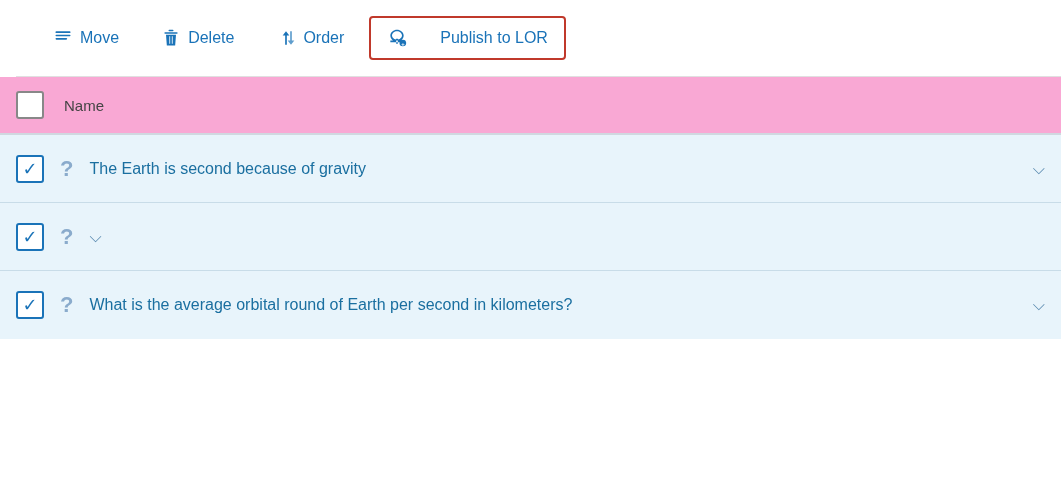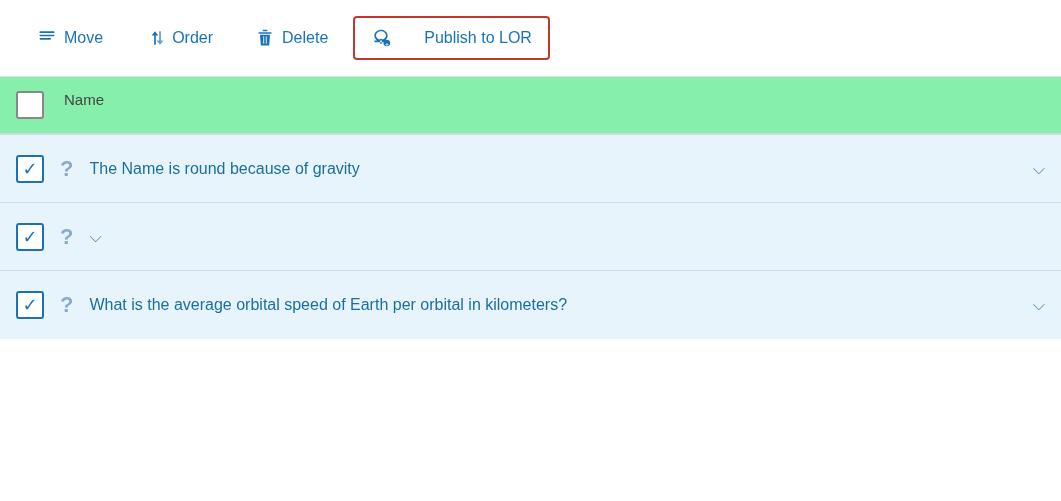--- a/index.html
+++ b/index.html
@@ -11,20 +11,21 @@
     }
 
     
     .toolbar {
       display: flex;
       align-items: center;
       padding: 16px 20px;
       border-bottom: 1px solid #e0e0e0;
       gap: 8px;
       background: #fff;
+      margin-left: 16px;
     }
 
     .toolbar-btn {
       display: flex;
       align-items: center;
       gap: 7px;
       padding: 10px 16px;
       background: transparent;
       border: 1px solid transparent;
       border-radius: 4px;
@@ -41,24 +42,24 @@
       gap: 33px;
     }
 
     
     .table-container {
       width: 100%;
     }
 
     .table-header {
       display: flex;
-      align-items: flex-start;
+      align-items: center;
       padding: 14px 16px;
       border-bottom: 2px solid #d0d8e0;
-      background: #86efac;
+      background: #f9a8d4;
       gap: 20px;
     }
 
     .table-header .header-name {
       font-size: 15px;
       color: #444;
       font-weight: 400;
     }
 
     .table-row {
@@ -148,33 +149,33 @@
     <svg class="icon-svg" viewBox="0 0 24 24" xmlns="http://www.w3.org/2000/svg">
       <rect x="3" y="4" width="18" height="2" rx="1"></rect>
       <rect x="3" y="8" width="18" height="2" rx="1"></rect>
       <rect x="3" y="12" width="14" height="2" rx="1"></rect>
     </svg>
     <span>Move</span>
   </button>
 
   <button class="toolbar-btn">
     <svg class="icon-svg" viewBox="0 0 24 24" xmlns="http://www.w3.org/2000/svg">
-      <path d="M12 4l-4 5h3v11h2V9h3l-4-5z"></path>
-      <path d="M18 20l4-5h-3V4h-2v11h-3l4 5z" opacity="0.7"></path>
-    </svg>
-    <span>Order</span>
-  </button>
-
-  <button class="toolbar-btn">
-    <svg class="icon-svg" viewBox="0 0 24 24" xmlns="http://www.w3.org/2000/svg">
       <rect x="9" y="2" width="6" height="2" rx="1"></rect>
       <rect x="4" y="5" width="16" height="2" rx="1"></rect>
       <path d="M6 8l1 13h10l1-13H6zm4 2h1v9h-1v-9zm3 0h1v9h-1v-9z"></path>
     </svg>
     <span>Delete</span>
+  </button>
+
+  <button class="toolbar-btn">
+    <svg class="icon-svg" viewBox="0 0 24 24" xmlns="http://www.w3.org/2000/svg">
+      <path d="M12 4l-4 5h3v11h2V9h3l-4-5z"></path>
+      <path d="M18 20l4-5h-3V4h-2v11h-3l4 5z" opacity="0.7"></path>
+    </svg>
+    <span>Order</span>
   </button>
 
 
   <button class="toolbar-btn active-border">
     <svg class="icon-svg" viewBox="0 0 24 24" xmlns="http://www.w3.org/2000/svg">
       <path d="M12 2C8 2 4 5 4 9c0 2.5 1.3 4.7 3.2 6H4v2h16v-2h-3.2C18.7 13.7 20 11.5 20 9c0-4-4-7-8-7zm0 2c3.3 0 6 2.5 6 5s-2.7 5-6 5-6-2.5-6-5 2.7-5 6-5zm-1 9h2v1h-2v-1zm0 2h2v4h-2v-4z"></path>
       <circle cx="19" cy="18" r="4" fill="#1a73b8"></circle>
       <text x="19" y="21" text-anchor="middle" fill="white" font-size="7" font-weight="bold">+</text>
     </svg>
     <span>Publish to LOR</span>
@@ -187,34 +188,34 @@
   <div class="table-header">
     <div class="checkbox-header"></div>
     <span class="header-name">Name</span>
   </div>
 
   <div class="table-row">
     <div class="checkbox-wrap">
       <div class="checkbox-checked">✓</div>
     </div>
     <span class="question-icon">?</span>
-    <span class="row-text">The Name is round because of gravity</span>
+    <span class="row-text">The Earth is second because of gravity</span>
     <span class="chevron-icon">⌵</span>
   </div>
 
   <div class="table-row">
     <div class="checkbox-wrap">
       <div class="checkbox-checked">✓</div>
     </div>
     <span class="question-icon">?</span>
     <span class="chevron-icon">⌵</span>
   </div>
 
   <div class="table-row">
     <div class="checkbox-wrap">
       <div class="checkbox-checked">✓</div>
     </div>
     <span class="question-icon">?</span>
-    <span class="row-text">What is the average orbital speed of Earth per orbital in kilometers?</span>
+    <span class="row-text">What is the average orbital round of Earth per second in kilometers?</span>
     <span class="chevron-icon">⌵</span>
   </div>
 
 </div>
 
 </body></html>

